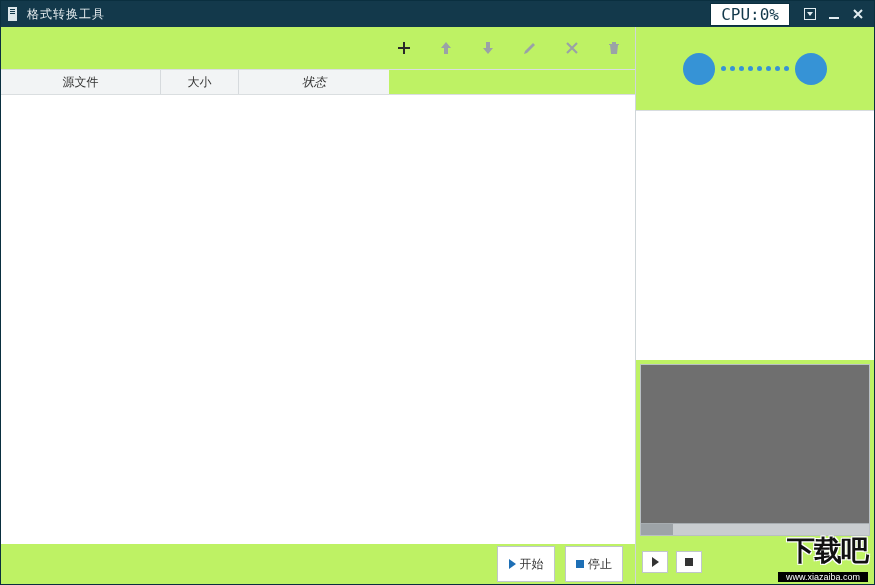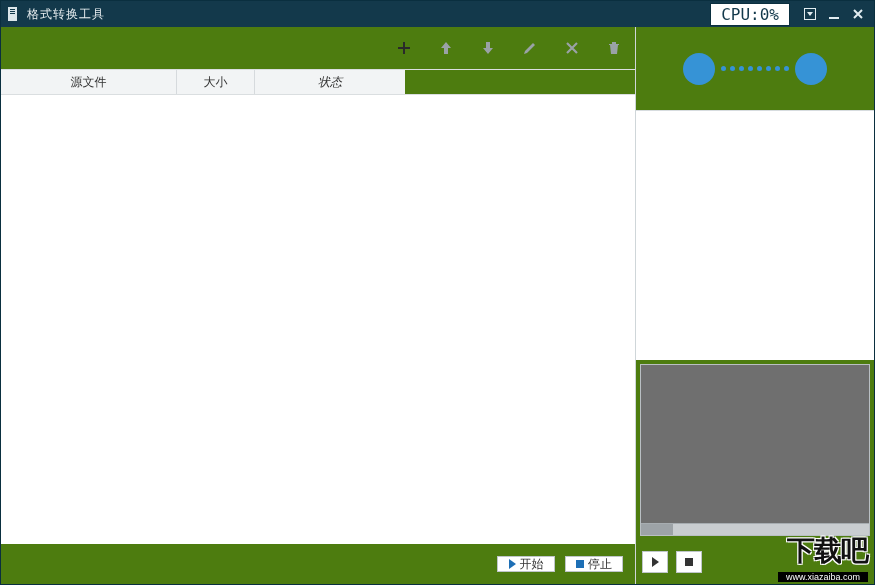--- a/index.html
+++ b/index.html
@@ -1,17 +1,17 @@
 <!DOCTYPE html>
 <html><head>
 <meta charset="utf-8">
 <style>
   * { box-sizing: border-box; margin: 0; padding: 0; }
   html, body { width: 875px; height: 585px; font-family: "Microsoft YaHei", Arial, sans-serif; font-size: 12px; overflow: hidden; }
-  .window { width: 875px; height: 585px; background: #4d7c0f; border: 1px solid #0a2f3f; display: flex; flex-direction: column; }
+  .window { width: 875px; height: 585px; background: #bef264; border: 1px solid #0a2f3f; display: flex; flex-direction: column; }
 
   
   .titlebar { height: 26px; background: #13394b; color: #e8eef0; display: flex; align-items: center; padding: 0 4px 0 6px; flex-shrink: 0; }
   .title-icon { width: 14px; height: 16px; margin-right: 6px; display:flex; align-items:center; justify-content:center; }
   .app-title { flex: 0 0 auto; font-size: 12px; letter-spacing: 1px; }
   .titlebar-spacer { flex: 1; }
   .cpu-badge { background: #ffffff; color: #13394b; border: 1px solid #0a2f3f; font-size: 16px; padding: 1px 10px; margin-right: 8px; font-family: Consolas, monospace; }
   .title-btn { width: 24px; height: 20px; display: flex; align-items: center; justify-content: center; color: #e2edf1; cursor: pointer; }
   .title-btn svg { display:block; }
 
@@ -23,30 +23,30 @@
   
   .toolbar { height: 42px; display: flex; align-items: center; justify-content: flex-end; padding-right: 10px; gap: 20px; flex-shrink:0; }
   .tb-btn { width: 22px; height: 22px; display: flex; align-items: center; justify-content: center; cursor: pointer; color: #9aa2a6; }
   .tb-btn.primary { color: #2a2a2a; }
   .tb-btn svg { display: block; }
 
   
   .table-header { display: flex; height: 26px; border-top: 1px solid #dadee0; border-bottom: 1px solid #dadee0; flex-shrink:0; }
   .th { background: #f2f4f5; border-right: 1px solid #d6dadd; display: flex; align-items: center; justify-content: center; color: #333; font-size: 12px; }
   .th:last-child { border-right: none; }
-  .th1 { width: 176px; }
+  .th1 { width: 160px; }
   .th2 { width: 78px; }
   .th3 { width: 150px; font-style: italic; }
   .th4 { flex: 1; }
 
   .table-body { flex: 1; background: #ffffff; }
 
   
   .bottom-bar { height: 40px; display: flex; align-items: center; justify-content: flex-end; padding-right: 12px; gap: 10px; flex-shrink:0; }
-  .btn { border: 1px solid #bfc6ca; background: #ffffff; height: 16px; min-width: 58px; padding: 0 10px; display: inline-flex; align-items: center; justify-content: center; gap: 4px; cursor: pointer; font-size: 12px; color: #333; }
+  .btn { border: 1px solid #bfc6ca; background: #ffffff; height: 36px; min-width: 58px; padding: 0 10px; display: inline-flex; align-items: center; justify-content: center; gap: 4px; cursor: pointer; font-size: 12px; color: #333; }
   .btn .tri-play { width:0;height:0;border-left:7px solid #1e6fb5;border-top:5px solid transparent;border-bottom:5px solid transparent; }
   .btn .sq-stop { width:8px;height:8px;background:#1e6fb5; }
 
   
   .graph-area { height: 84px; border-bottom: 1px solid #d7dcdf; display:flex; align-items:center; justify-content:center; flex-shrink:0; position:relative; }
   .node { width: 32px; height: 32px; border-radius: 50%; background: #3693d6; }
   .dots { display:flex; gap:4px; margin: 0 6px; }
   .dots span { width:5px; height:5px; border-radius:50%; background:#3693d6; }
 
   .right-mid { flex: 1; background: #ffffff; }

